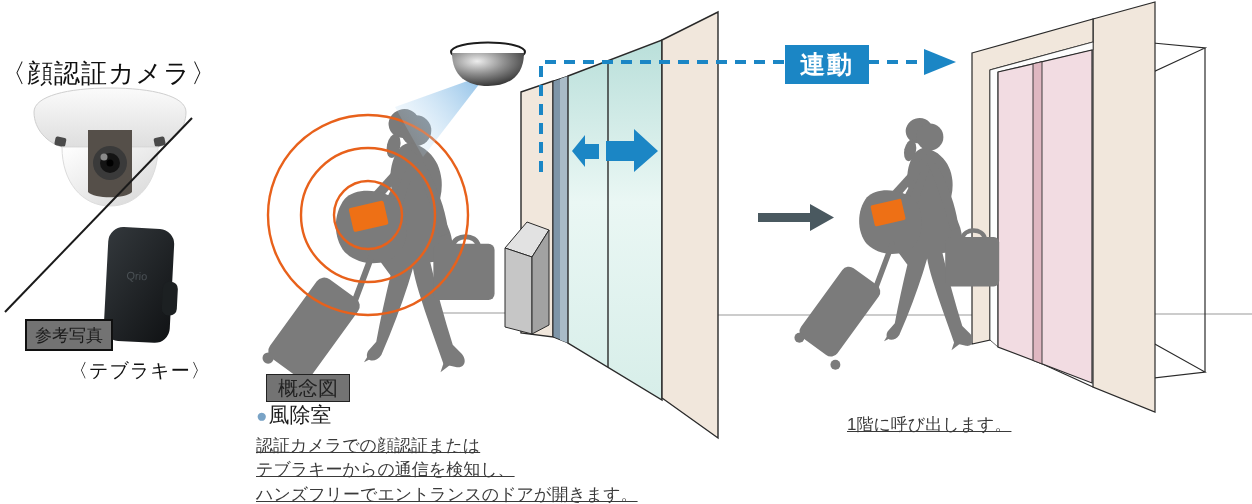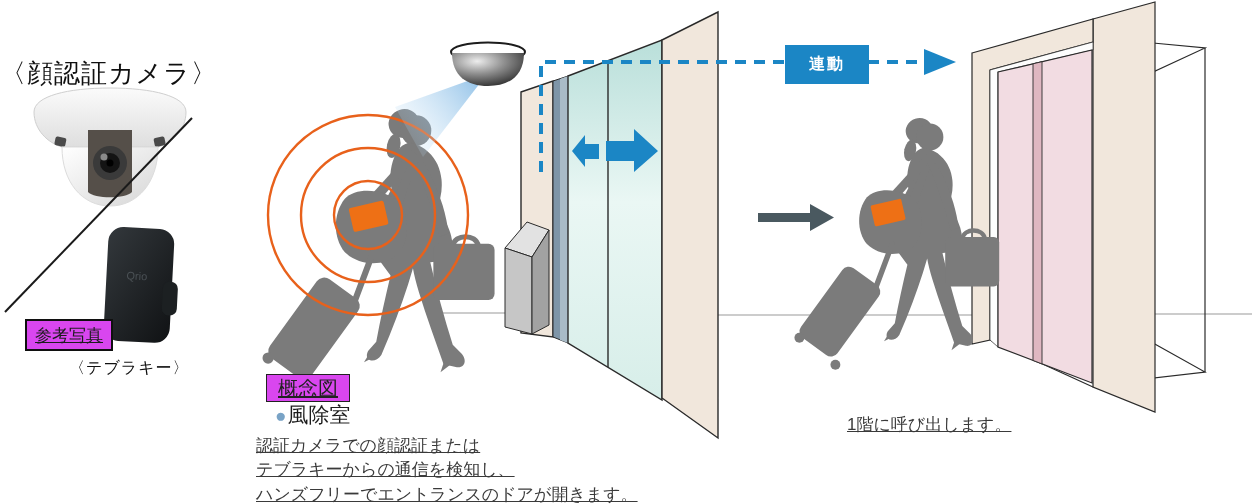--- a/index.html
+++ b/index.html
@@ -2,28 +2,28 @@
 <html><head>
 <meta charset="utf-8">
 <style>
   html,body{margin:0;padding:0;background:#fff;}
   .stage{position:relative;width:1252px;height:504px;overflow:hidden;background:#fff;
          font-family:"Liberation Sans","DejaVu Sans",sans-serif;}
   svg.art{position:absolute;left:0;top:0;}
   .abs{position:absolute;}
   .serif{font-family:"Liberation Serif","DejaVu Serif",serif;}
   .photo-caption{font-size:26px;color:#101010;letter-spacing:1px;white-space:nowrap;}
-  .key-caption{font-size:16px;color:#101010;letter-spacing:1px;white-space:nowrap;text-align:center;}
-  .boxed{display:flex;align-items:center;justify-content:center;background:#d946ef;color:#1c1c1c;white-space:nowrap;text-decoration:underline;}
+  .key-caption{font-size:19px;color:#101010;letter-spacing:1px;white-space:nowrap;text-align:center;}
+  .boxed{display:flex;align-items:center;justify-content:center;background:#737373;color:#1c1c1c;white-space:nowrap;}
   .ref-box{left:25px;top:319px;width:84px;height:28px;border:2px solid #101010;font-size:17px;}
   .concept-box{left:266px;top:374px;width:82px;height:26px;border:1.5px solid #222;font-size:20px;color:#222;}
   .rendo-box{left:785px;top:45px;width:84px;height:39px;background:#1b86c5;color:#fff;
-             font-size:16px;font-weight:bold;letter-spacing:2px;display:flex;align-items:center;justify-content:center;white-space:nowrap;}
+             font-size:25px;font-weight:bold;letter-spacing:2px;display:flex;align-items:center;justify-content:center;white-space:nowrap;}
   .section{white-space:nowrap;}
-  .sec-header{font-size:21px;color:#1c1c1c;margin-left:19px;}
+  .sec-header{font-size:21px;color:#1c1c1c;}
   .sec-header .bullet{color:#79a3c6;font-size:19px;margin-right:1px;}
   .sec-desc{margin-top:5px;font-size:17px;color:#3a3a3a;line-height:24.3px;}
   .sec-desc div{white-space:nowrap;text-decoration:underline;}
   .elev-desc{line-height:26px;}
 </style>
 </head>
 <body>
 
 <div class="stage">
 

